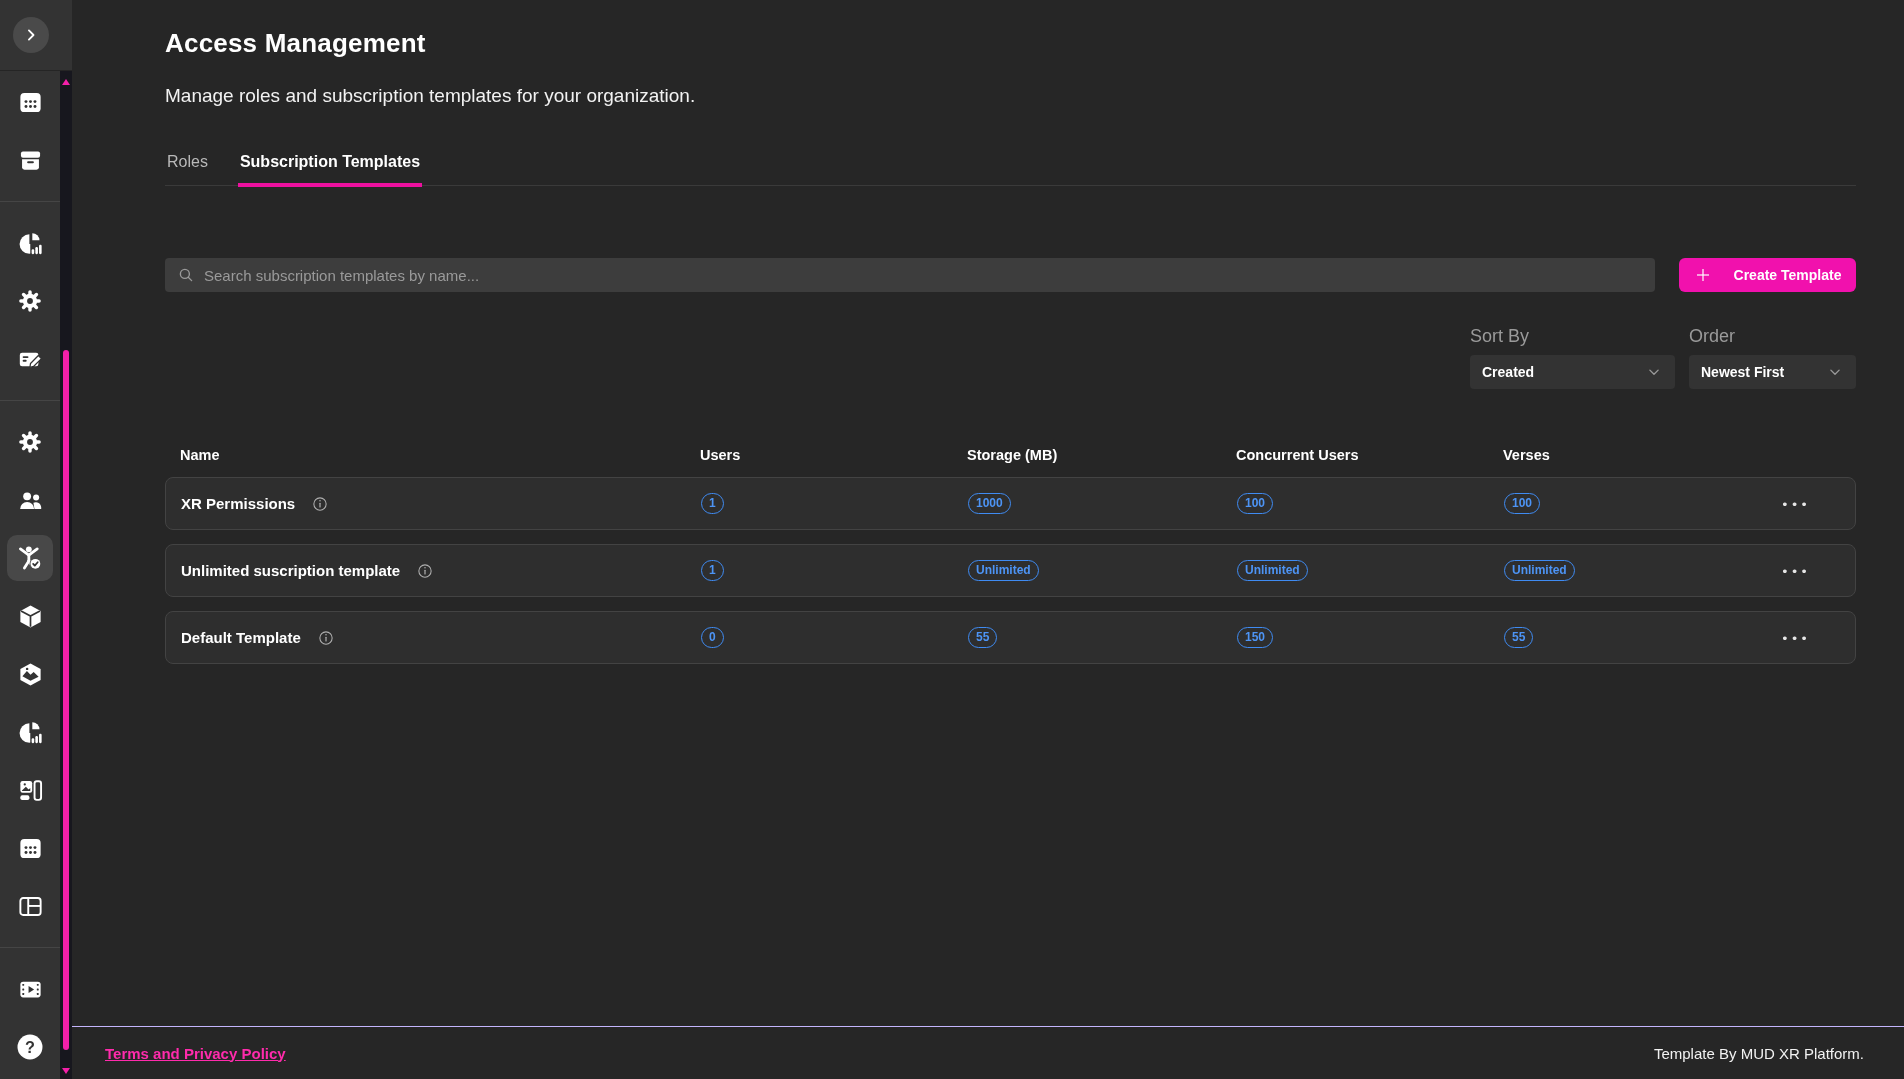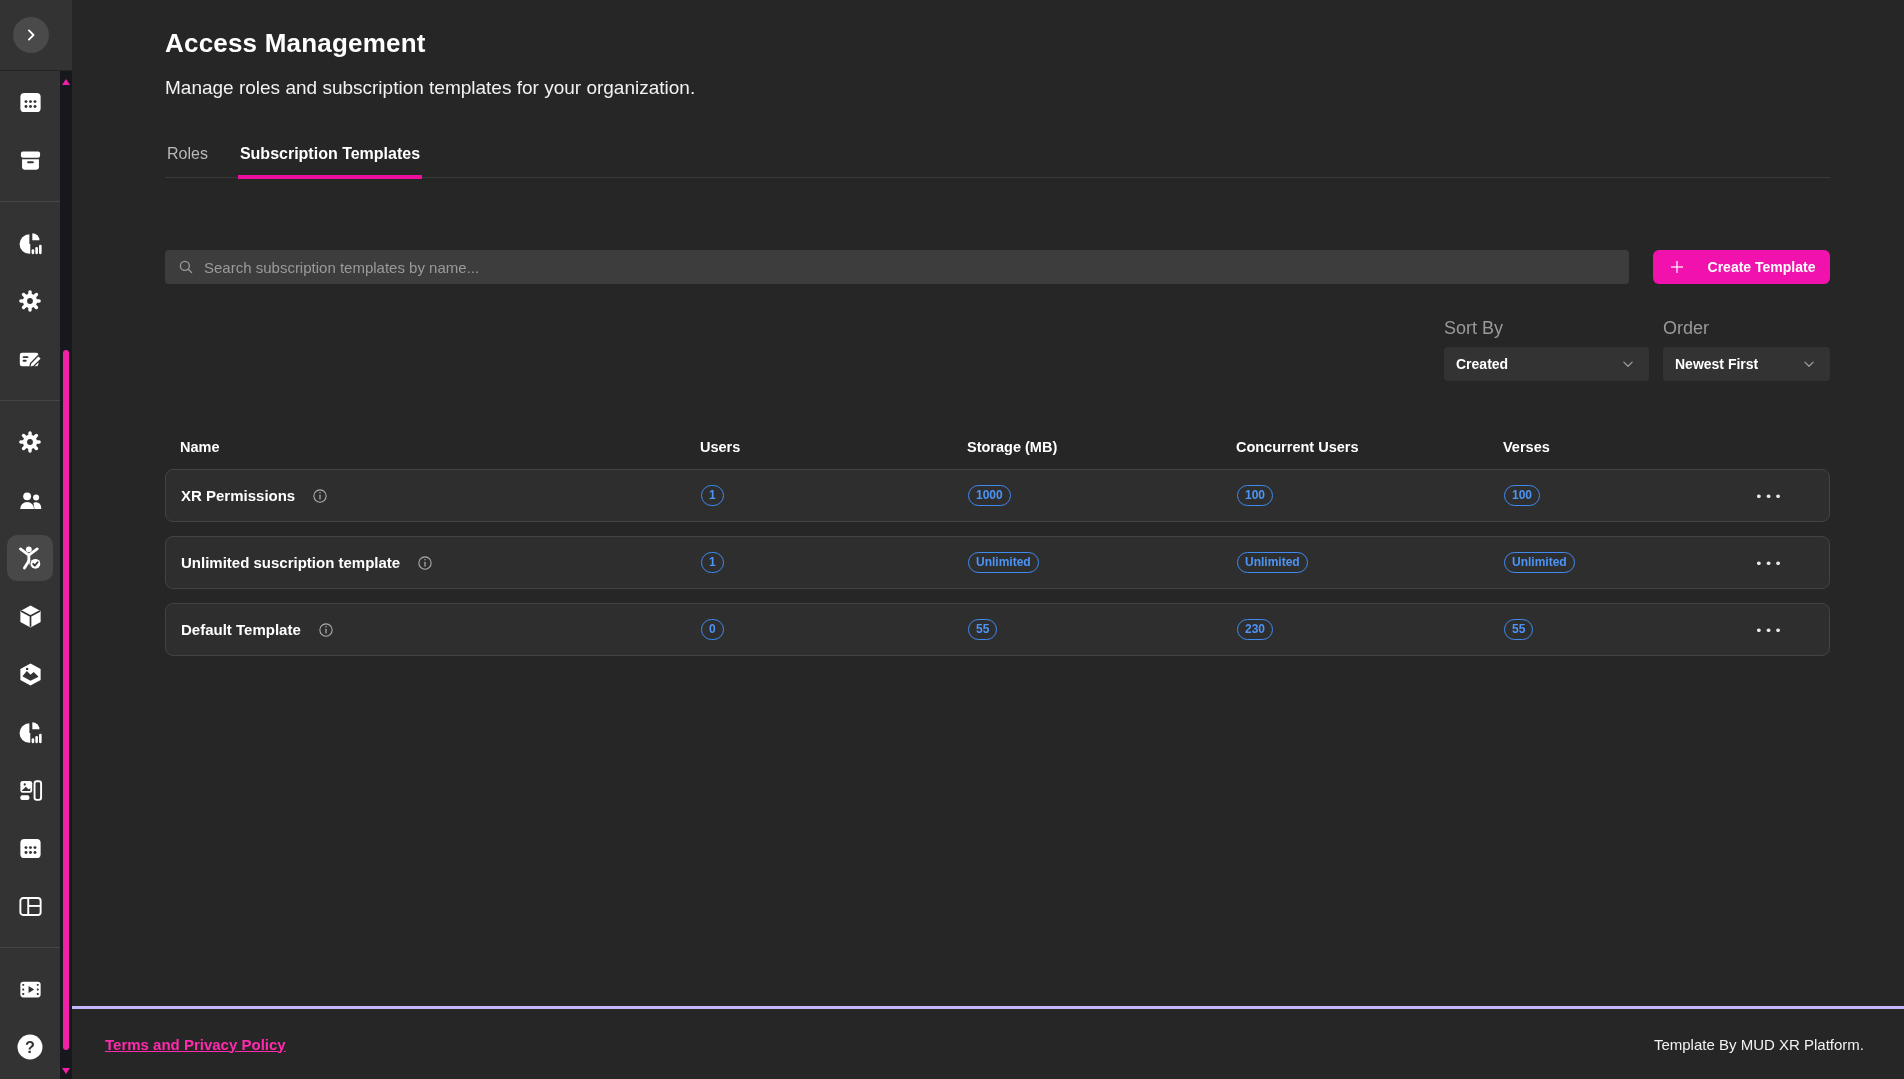--- a/index.html
+++ b/index.html
@@ -32,24 +32,24 @@
 
   .scroll-track { width:12px; background:#17171e; position:relative; flex:none; }
   .scroll-thumb { position:absolute; left:3px; top:279px; width:6px; height:700px; border-radius:3px; background:#F320A9; }
   .arrow-up, .arrow-down { position:absolute; left:2px; width:0; height:0;
     border-left:4px solid transparent; border-right:4px solid transparent; }
   .arrow-up { top:8px;  border-bottom:6px solid #F320A9; }
   .arrow-down { bottom:5px; border-top:6px solid #F320A9; }
 
   
   .main { flex:1; display:flex; flex-direction:column; min-width:0; }
-  .content { flex:1; padding:28px 74px 0 93px; }
+  .content { flex:1; padding:28px 48px 0 93px; }
 
   .page-title { font-size:26px; font-weight:700; letter-spacing:.2px; }
-  .page-subtitle { margin-top:18px; font-size:19px; color:#f2f2f2; font-weight:400; }
+  .page-subtitle { margin-top:26px; font-size:19px; color:#f2f2f2; font-weight:400; }
 
   .tabs { margin-top:46px; display:flex; gap:28px; border-bottom:1px solid #3a3a3a; }
   .tab { font-size:16px; color:#b9b9b9; padding:0 2px 12px 2px; cursor:pointer; border-bottom:4px solid transparent; margin-bottom:-2px; }
   .tab.active { color:#fff; font-weight:700; border-bottom-color:#ED109F; }
 
   .search-row { margin-top:72px; display:flex; gap:24px; align-items:center; }
   .search-box {
     flex:1; height:34px; background:#3d3d3d; border-radius:4px;
     display:flex; align-items:center; padding:0 12px; gap:9px;
   }
@@ -93,21 +93,21 @@
     min-width:22px; text-align:center; line-height:1.2;
   }
   .actions-cell { text-align:right; padding-right:45px; }
   .ellipsis-btn {
     background:none; border:none; color:#e6e6e6; font-size:13px; letter-spacing:2px;
     cursor:pointer; font-family:"DejaVu Sans", sans-serif;
   }
 
   
   .footer {
-    height:73px; border-top:3px solid #c4b5fd; flex:none;
+    height:53px; border-top:1px solid #c4b5fd; flex:none;
     display:flex; align-items:center; justify-content:space-between;
     padding:0 40px 0 33px;
   }
   .terms-link { color:#FF2BAC; font-weight:700; font-size:15px; text-decoration:underline; cursor:pointer; }
   .powered-by { color:#f2f2f2; font-size:15px; }
 
   svg { display:block; }
 </style>
 </head>
 <body>
@@ -450,21 +450,21 @@
           <button class="info-btn">
             <svg width="18" height="18" viewBox="0 0 24 24">
                 <circle cx="12" cy="12" r="8.2" stroke="#b0b0b0" stroke-width="1.4" fill="none"></circle>
                 <line x1="12" y1="11" x2="12" y2="16" stroke="#b0b0b0" stroke-width="1.6" stroke-linecap="round"></line>
                 <circle cx="12" cy="7.8" r="1" fill="#b0b0b0"></circle>
               </svg>
           </button>
         </div>
         <div><span class="pill">0</span></div>
         <div><span class="pill">55</span></div>
-        <div><span class="pill">230</span></div>
+        <div><span class="pill">150</span></div>
         <div><span class="pill">55</span></div>
         <div class="actions-cell">
           <button class="ellipsis-btn">•••</button>
         </div>
       </div>
 
     </div>
 
     <div class="footer">
       <a class="terms-link">Terms and Privacy Policy</a>

